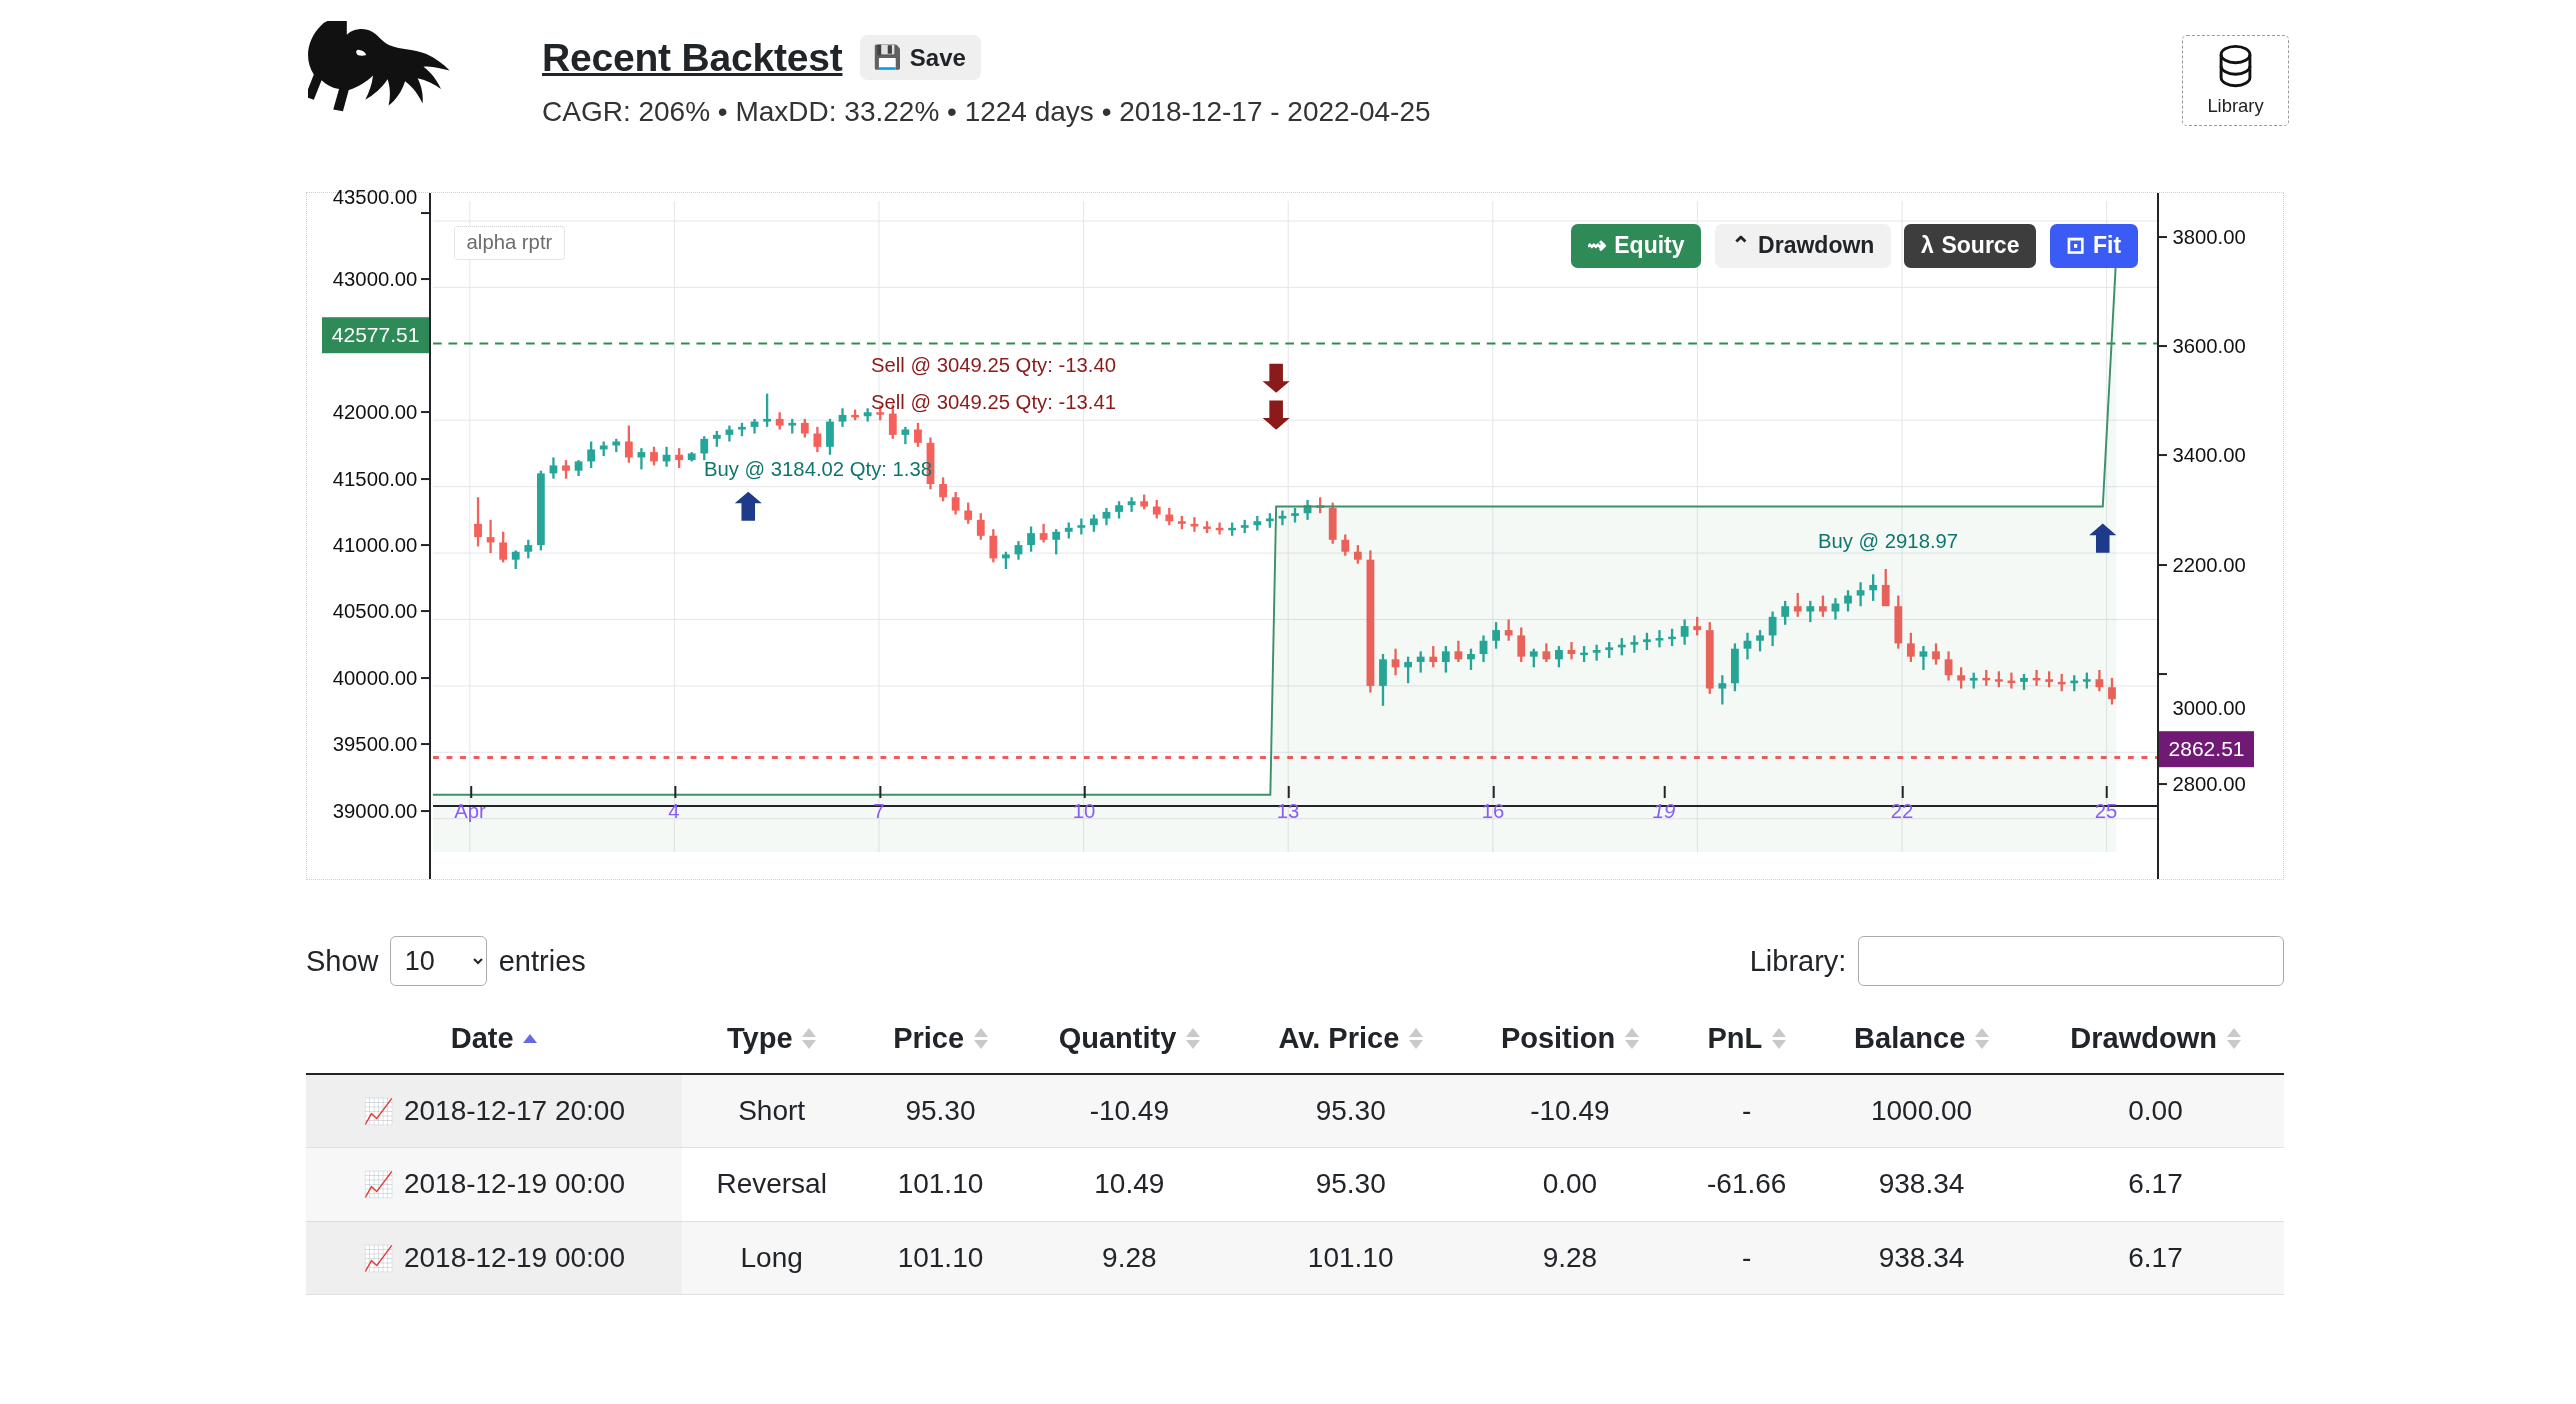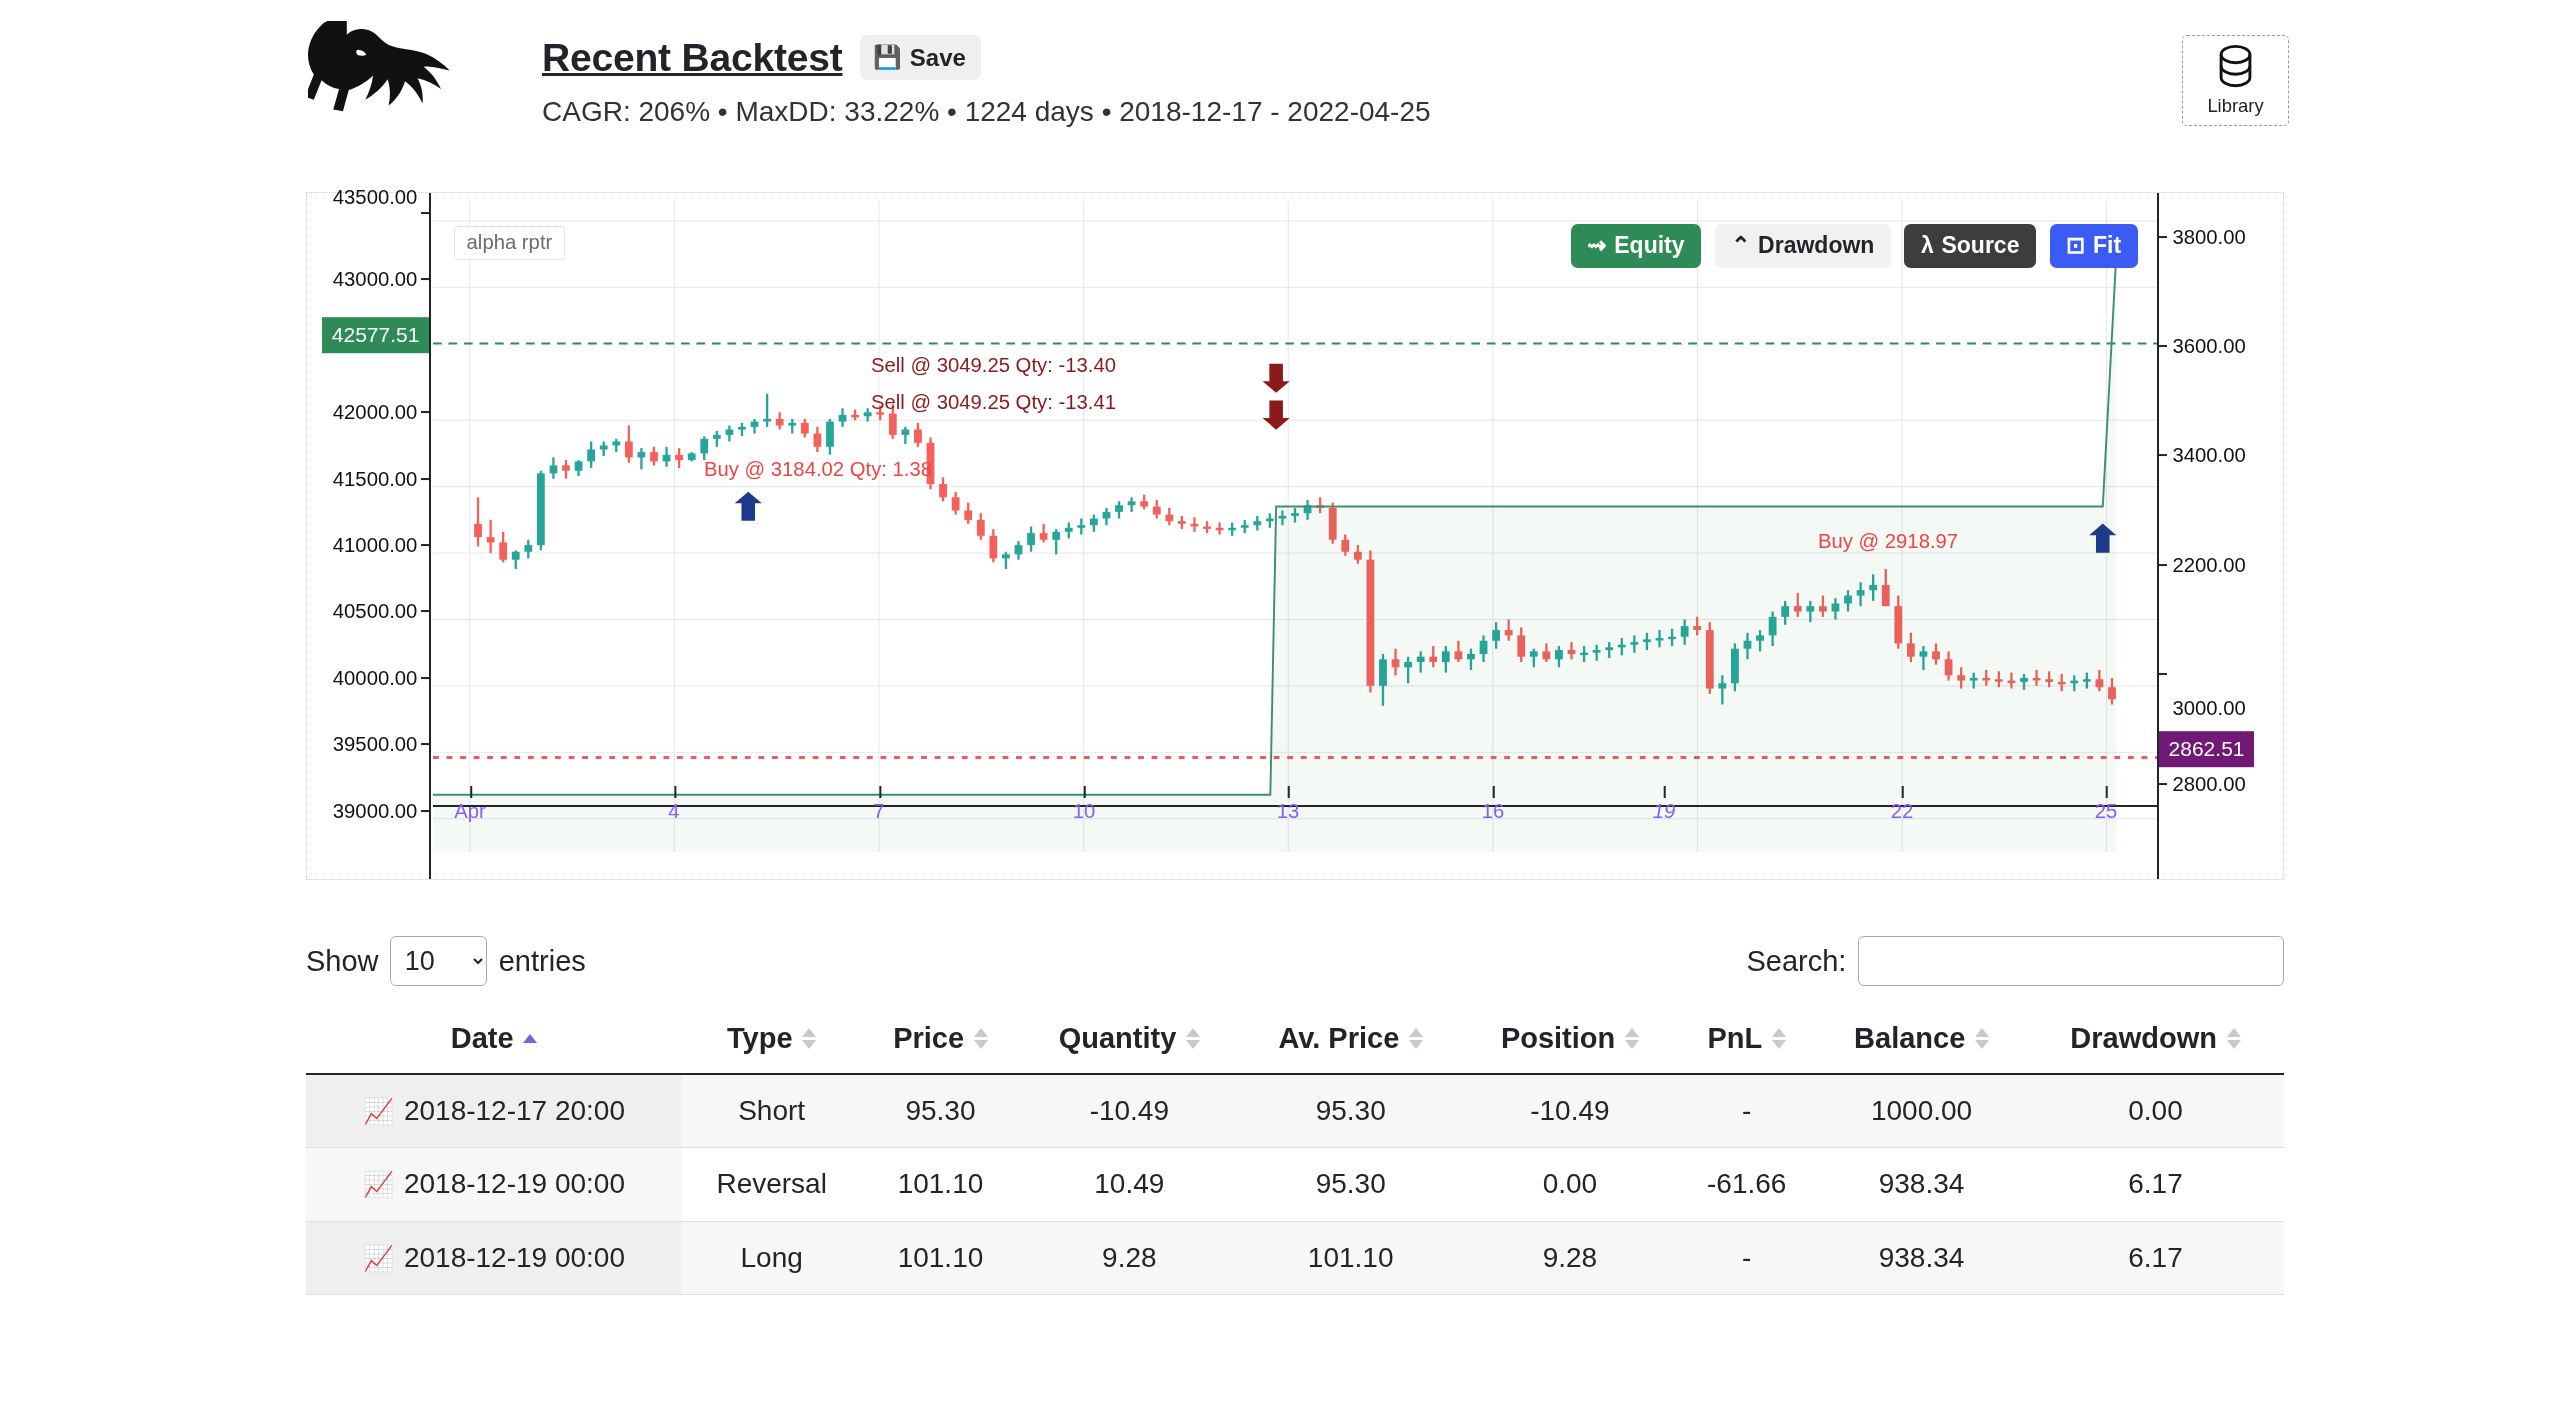--- a/index.html
+++ b/index.html
@@ -128,21 +128,21 @@
   .tbtn-fit { background:#3b5bf5; color:#fff; }
 
   .xaxis { position:absolute; left:126px; right:126px; bottom:21px; height:58px; }
   .xtick { position:absolute; top:0; transform:translateX(-50%); font-size:20.3px; color:#8b5cf6; }
   .xtick-mark { position:absolute; top:-13.6px; left:50%; width:1.9px; height:11.6px; background:#212529; }
   .xaxis-line { position:absolute; left:126px; right:126px; bottom:72px; height:1.9px; background:#212529; }
 
   
   .ann { position:absolute; font-size:20.3px; white-space:nowrap; }
   .ann-sell { color:#8b1a1a; }
-  .ann-buy { color:#ef4444; }
+  .ann-buy { color:#0f766e; }
 
   
   .table-section {
     position: absolute;
     left: 306px; top: 925px;
     width: 1978px;
   }
   .table-controls {
     display:flex; align-items:center; justify-content:space-between;
     height: 72px;
@@ -626,21 +626,21 @@
 
 <div class="table-section">
 
   <div class="table-controls">
     <div class="show-entries">
       <span>Show</span>
       <select class="show-select" id="page-size-select"><option value="10">10</option><option value="25">25</option><option value="50">50</option><option value="100">100</option></select>
       <span>entries</span>
     </div>
     <div class="search-wrap">
-      <span>Search:</span>
+      <span>Library:</span>
       <input class="search-input" type="text" value="" style="">
     </div>
   </div>
 
   <table class="trades">
     <thead>
       <tr id="head-row">
           <th><span class="th-inner">
               <span>Date</span>
               <span class="sort-ico sort-active">

